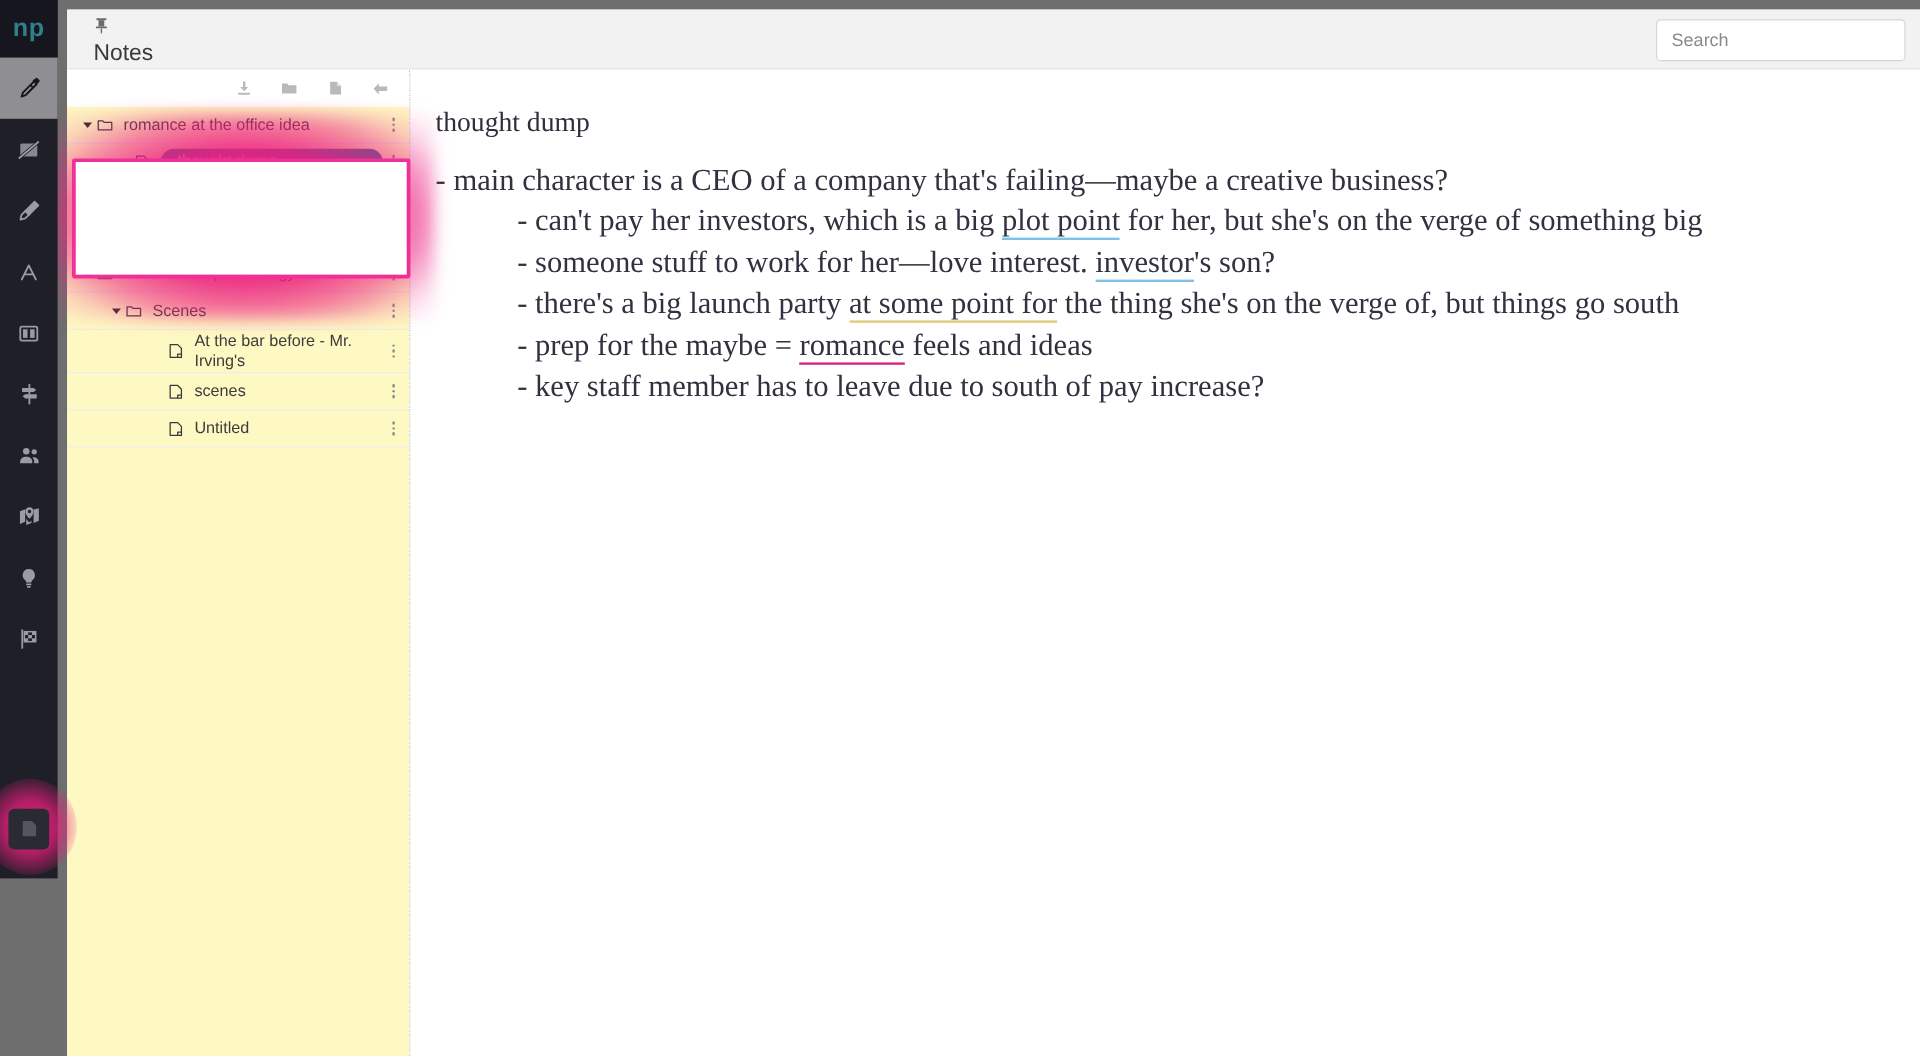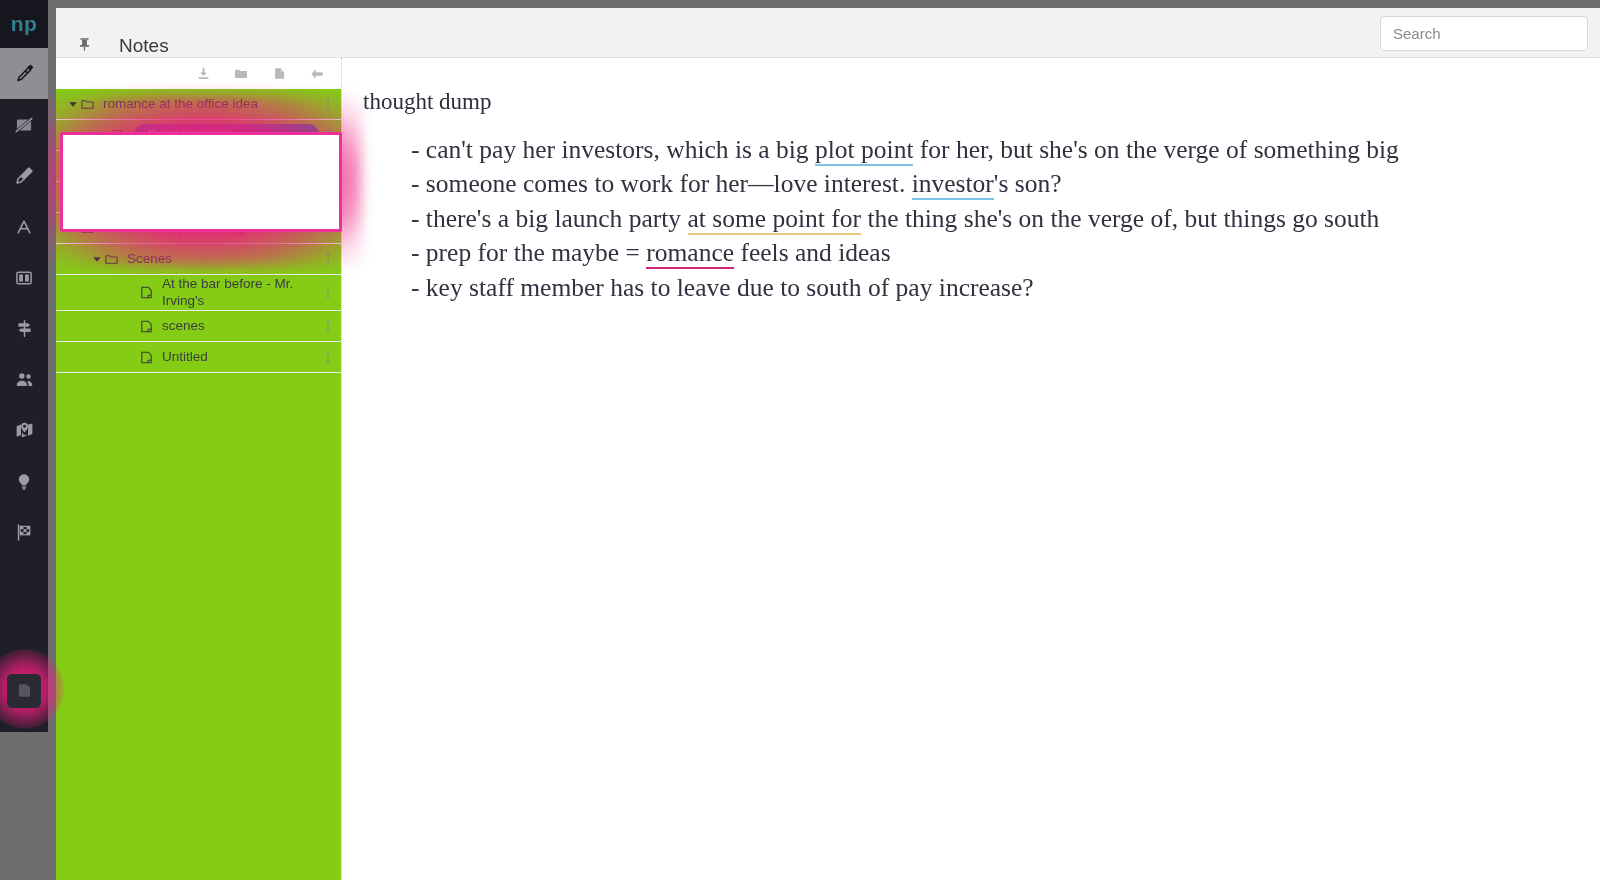--- a/index.html
+++ b/index.html
@@ -74,21 +74,21 @@
     width: 1544px; height: 872px;
     background: #ffffff;
   }
 
   
   .titlebar {
     position: relative;
     height: 50px;
     background: #f2f2f2;
     border-bottom: 1px solid #e2e2e2;
-    display: flex; align-items: flex-end;
+    display: flex; align-items: flex-start; flex-direction: column;
   }
   .pin-icon {
     width: 26px; height: 26px;
     margin-left: 15px;
     display: flex; align-items: center; justify-content: center;
     color: #6b6b6b;
   }
   .title-text {
     margin-left: 22px;
     font-size: 19px;
@@ -115,21 +115,21 @@
   .body-split {
     position: relative;
     height: 822px;
     display: flex;
   }
 
   
   .tree-panel {
     position: relative;
     width: 285px;
-    background: #84cc16;
+    background: #fef9c3;
     flex: 0 0 285px;
   }
   .tree-toolbar {
     height: 31px;
     display: flex; align-items: center; justify-content: flex-end;
     gap: 22px;
     padding-right: 16px;
     background: #fff;
   }
   .tb-icon {
@@ -218,21 +218,21 @@
     margin-bottom: 16px;
     color: #2e2e3c;
   }
   .doc-line {
     font-size: 25.5px;
     line-height: 1.35;
     color: #31313f;
     white-space: nowrap;
   }
   .doc-line.lvl1 { padding-left: 0px; }
-  .doc-line.lvl2 { padding-left: 48px; }
+  .doc-line.lvl2 { padding-left: 48px; margin-left: 20px; }
 
   .u-blue {
     border-bottom: 2.5px solid #7fc2e8;
     padding-bottom: 0px;
   }
   .u-yellow {
     border-bottom: 2.5px solid #e3c979;
   }
   .u-pink {
     border-bottom: 2.5px solid #d4277e;
@@ -612,22 +612,23 @@
           <div class="inner-cut"></div>
           <div class="ring"></div>
         </div>
       </div>
 
       <div class="v-divider"></div>
 
       <div class="editor">
         <div class="doc-title">thought dump</div>
         <div id="doc-body">
+            <div class="doc-line lvl1"><span>- main character is a CEO of a company that's failing—maybe a creative business?</span></div>
             <div class="doc-line lvl2"><span>- can't pay her investors, which is a big </span><span class="u-blue">plot point</span><span> for her, but she's on the verge of something big</span></div>
-            <div class="doc-line lvl2"><span>- someone comes to work for her—love interest. </span><span class="u-blue">investor</span><span>'s son?</span></div>
+            <div class="doc-line lvl2"><span>- someone stuff to work for her—love interest. </span><span class="u-blue">investor</span><span>'s son?</span></div>
             <div class="doc-line lvl2"><span>- there's a big launch party </span><span class="u-yellow">at some point for</span><span> the thing she's on the verge of, but things go south</span></div>
             <div class="doc-line lvl2"><span>- prep for the maybe = </span><span class="u-pink">romance</span><span> feels and ideas</span></div>
             <div class="doc-line lvl2"><span>- key staff member has to leave due to south of pay increase?</span></div>
           </div>
       </div>
 
     </div>
   </div>
 </div>
 

